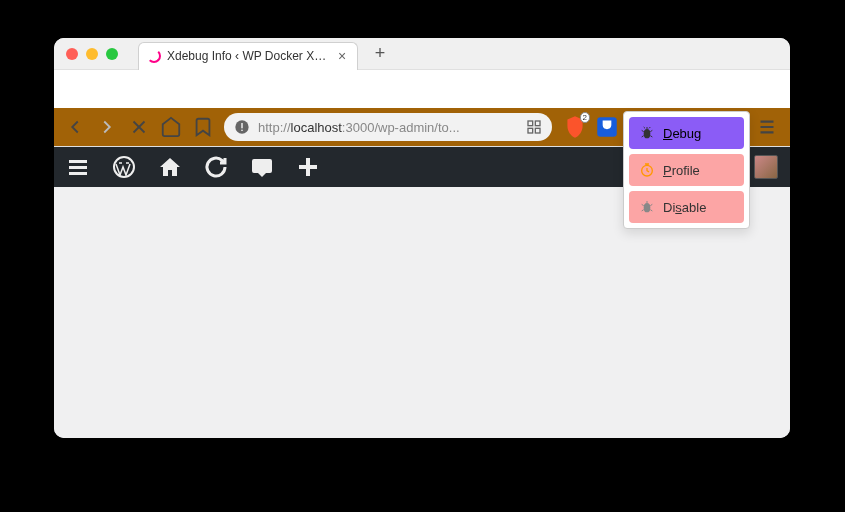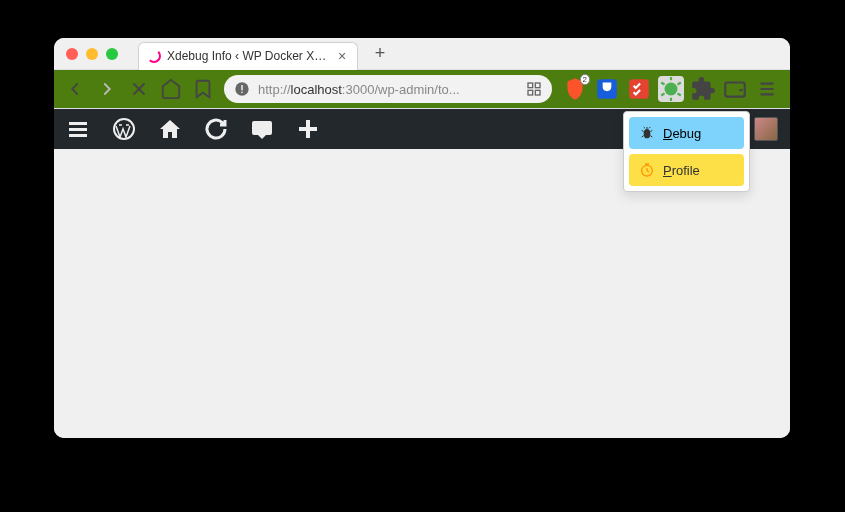--- a/index.html
+++ b/index.html
@@ -78,26 +78,27 @@
       cursor: pointer;
     }
     .newtab {
       width: 24px; height: 24px;
       display: flex; align-items: center; justify-content: center;
       color: #555; font-size: 18px; margin-left: 10px;
       cursor: pointer;
     }
     .toolbar {
       height: 39px;
-      background: #4d7c0f;
+      background: #a16207;
       border-bottom: 1px solid #e0e0e0;
       display: flex;
       align-items: center;
       padding: 0 10px;
       gap: 10px;
+      margin-top: 38px;
     }
     .nav-btn {
       width: 22px; height: 22px;
       display: flex; align-items: center; justify-content: center;
       color: #444;
     }
     .nav-btn.disabled { color: #bbb; }
     .addrbar {
       flex: 1;
       height: 28px;
@@ -162,32 +163,32 @@
       border-radius: 4px;
       box-shadow: 0 4px 12px rgba(0,0,0,0.12);
       padding: 5px;
       display: flex;
       flex-direction: column;
       gap: 5px;
       z-index: 100;
     }
     .popup-item {
       height: 32px;
-      background: #fde047;
+      background: #fca5a5;
       border-radius: 4px;
       display: flex;
       align-items: center;
       padding: 0 10px;
       gap: 8px;
       color: #333;
       font-size: 13px;
       cursor: pointer;
     }
     .popup-item.sel {
-      background: #7dd3fc;
+      background: #8b5cf6;
       color: #000;
     }
     .popup-item .underline { text-decoration: underline; }
     .pi-icon { width: 16px; height: 16px; display:flex;align-items:center;justify-content:center;}
     svg { width: 100%; height: 100%; }
   </style>
 </head>
 <body>
 
 <div class="browser-window">
@@ -354,15 +355,24 @@
     </div>
     <div class="popup-item">
       <div class="pi-icon">
         <svg viewBox="0 0 24 24" fill="none" stroke="#ff9800" stroke-width="2">
             <circle cx="12" cy="13" r="8"></circle>
             <path d="M12 9v4l3 2M9 3h6M12 3v2"></path>
           </svg>
       </div>
       <span><span class="underline">P</span>rofile</span>
     </div>
+    <div class="popup-item">
+      <div class="pi-icon">
+        <svg viewBox="0 0 24 24" fill="#888">
+            <ellipse cx="12" cy="13" rx="5" ry="7"></ellipse>
+            <path d="M7 10l-3-2M17 10l3-2M7 16l-3 2M17 16l3 2M12 6V3" stroke="#888" stroke-width="1.5"></path>
+          </svg>
+      </div>
+      <span>Di<span class="underline">s</span>able</span>
+    </div>
   </div>
 
 </div>
 
 </body></html>

